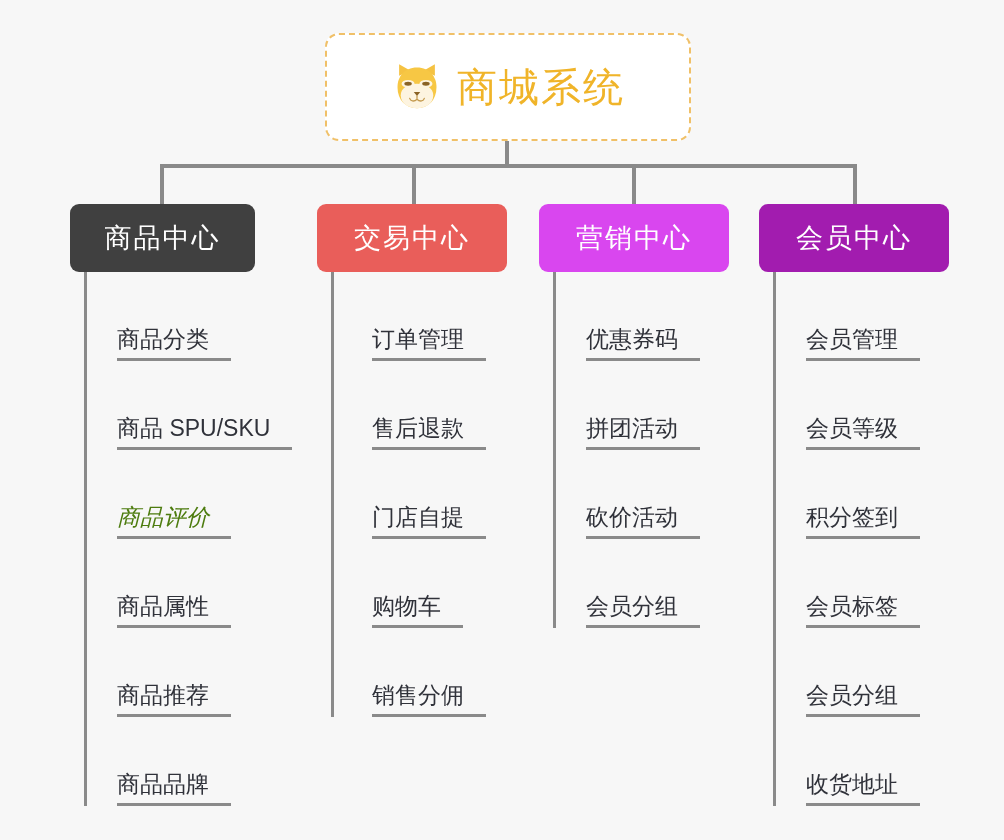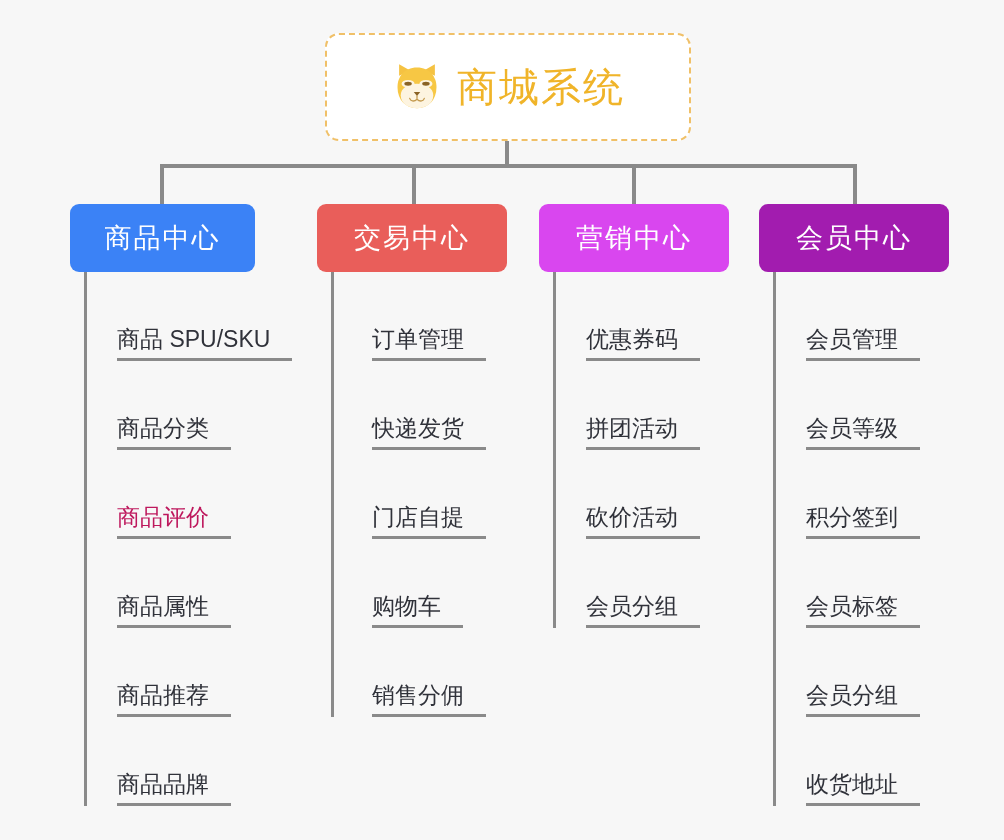--- a/index.html
+++ b/index.html
@@ -149,32 +149,32 @@
   </div>
 
   <div class="conn conn-stem" style="background: rgb(138, 138, 138);"></div>
   <div class="conn conn-bar" id="conn-bar" style="background: rgb(138, 138, 138); left: 148px; width: 697px;"></div>
   <div class="conn conn-drop" id="drop-0" style="background: rgb(138, 138, 138); left: 148px;"></div>
   <div class="conn conn-drop" id="drop-1" style="background: rgb(138, 138, 138); left: 400px;"></div>
   <div class="conn conn-drop" id="drop-2" style="background: rgb(138, 138, 138); left: 620px;"></div>
   <div class="conn conn-drop" id="drop-3" style="background: rgb(138, 138, 138); left: 841px;"></div>
 
   <div class="column" id="col-0" style="left: 58px;">
-    <div class="cat-box w185" style="background: #3b82f6;">
+    <div class="cat-box w185" style="background: #404040;">
       <span>商品中心</span>
     </div>
     <div class="leaf-list" style="border-left-color: rgb(138, 138, 138);">
       <div class="leaf-item">
+          <span class="leaf-label" style="color: rgb(48, 50, 58); border-bottom-color: rgb(138, 138, 138);">商品分类</span>
+        </div>
+      <div class="leaf-item">
           <span class="leaf-label" style="color: rgb(48, 50, 58); border-bottom-color: rgb(138, 138, 138);">商品 SPU/SKU</span>
         </div>
       <div class="leaf-item">
-          <span class="leaf-label" style="color: rgb(48, 50, 58); border-bottom-color: rgb(138, 138, 138);">商品分类</span>
-        </div>
-      <div class="leaf-item">
-          <span class="leaf-label" style="color: #be185d; border-bottom-color: rgb(138, 138, 138);">商品评价</span>
+          <span class="leaf-label" style="color: #4d7c0f; border-bottom-color: rgb(138, 138, 138); font-style: italic;">商品评价</span>
         </div>
       <div class="leaf-item">
           <span class="leaf-label" style="color: rgb(48, 50, 58); border-bottom-color: rgb(138, 138, 138);">商品属性</span>
         </div>
       <div class="leaf-item">
           <span class="leaf-label" style="color: rgb(48, 50, 58); border-bottom-color: rgb(138, 138, 138);">商品推荐</span>
         </div>
       <div class="leaf-item">
           <span class="leaf-label" style="color: rgb(48, 50, 58); border-bottom-color: rgb(138, 138, 138);">商品品牌</span>
         </div>
@@ -183,21 +183,21 @@
 
   <div class="column" id="col-1" style="left: 305px;">
     <div class="cat-box w190" style="background: rgb(233, 94, 90);">
       <span>交易中心</span>
     </div>
     <div class="leaf-list" style="border-left-color: rgb(138, 138, 138); padding-left: 8px;">
       <div class="leaf-item">
           <span class="leaf-label" style="color: rgb(48, 50, 58); border-bottom-color: rgb(138, 138, 138);">订单管理</span>
         </div>
       <div class="leaf-item">
-          <span class="leaf-label" style="color: rgb(48, 50, 58); border-bottom-color: rgb(138, 138, 138);">快递发货</span>
+          <span class="leaf-label" style="color: rgb(48, 50, 58); border-bottom-color: rgb(138, 138, 138);">售后退款</span>
         </div>
       <div class="leaf-item">
           <span class="leaf-label" style="color: rgb(48, 50, 58); border-bottom-color: rgb(138, 138, 138);">门店自提</span>
         </div>
       <div class="leaf-item">
           <span class="leaf-label" style="color: rgb(48, 50, 58); border-bottom-color: rgb(138, 138, 138);">购物车</span>
         </div>
       <div class="leaf-item">
           <span class="leaf-label" style="color: rgb(48, 50, 58); border-bottom-color: rgb(138, 138, 138);">销售分佣</span>
         </div>

